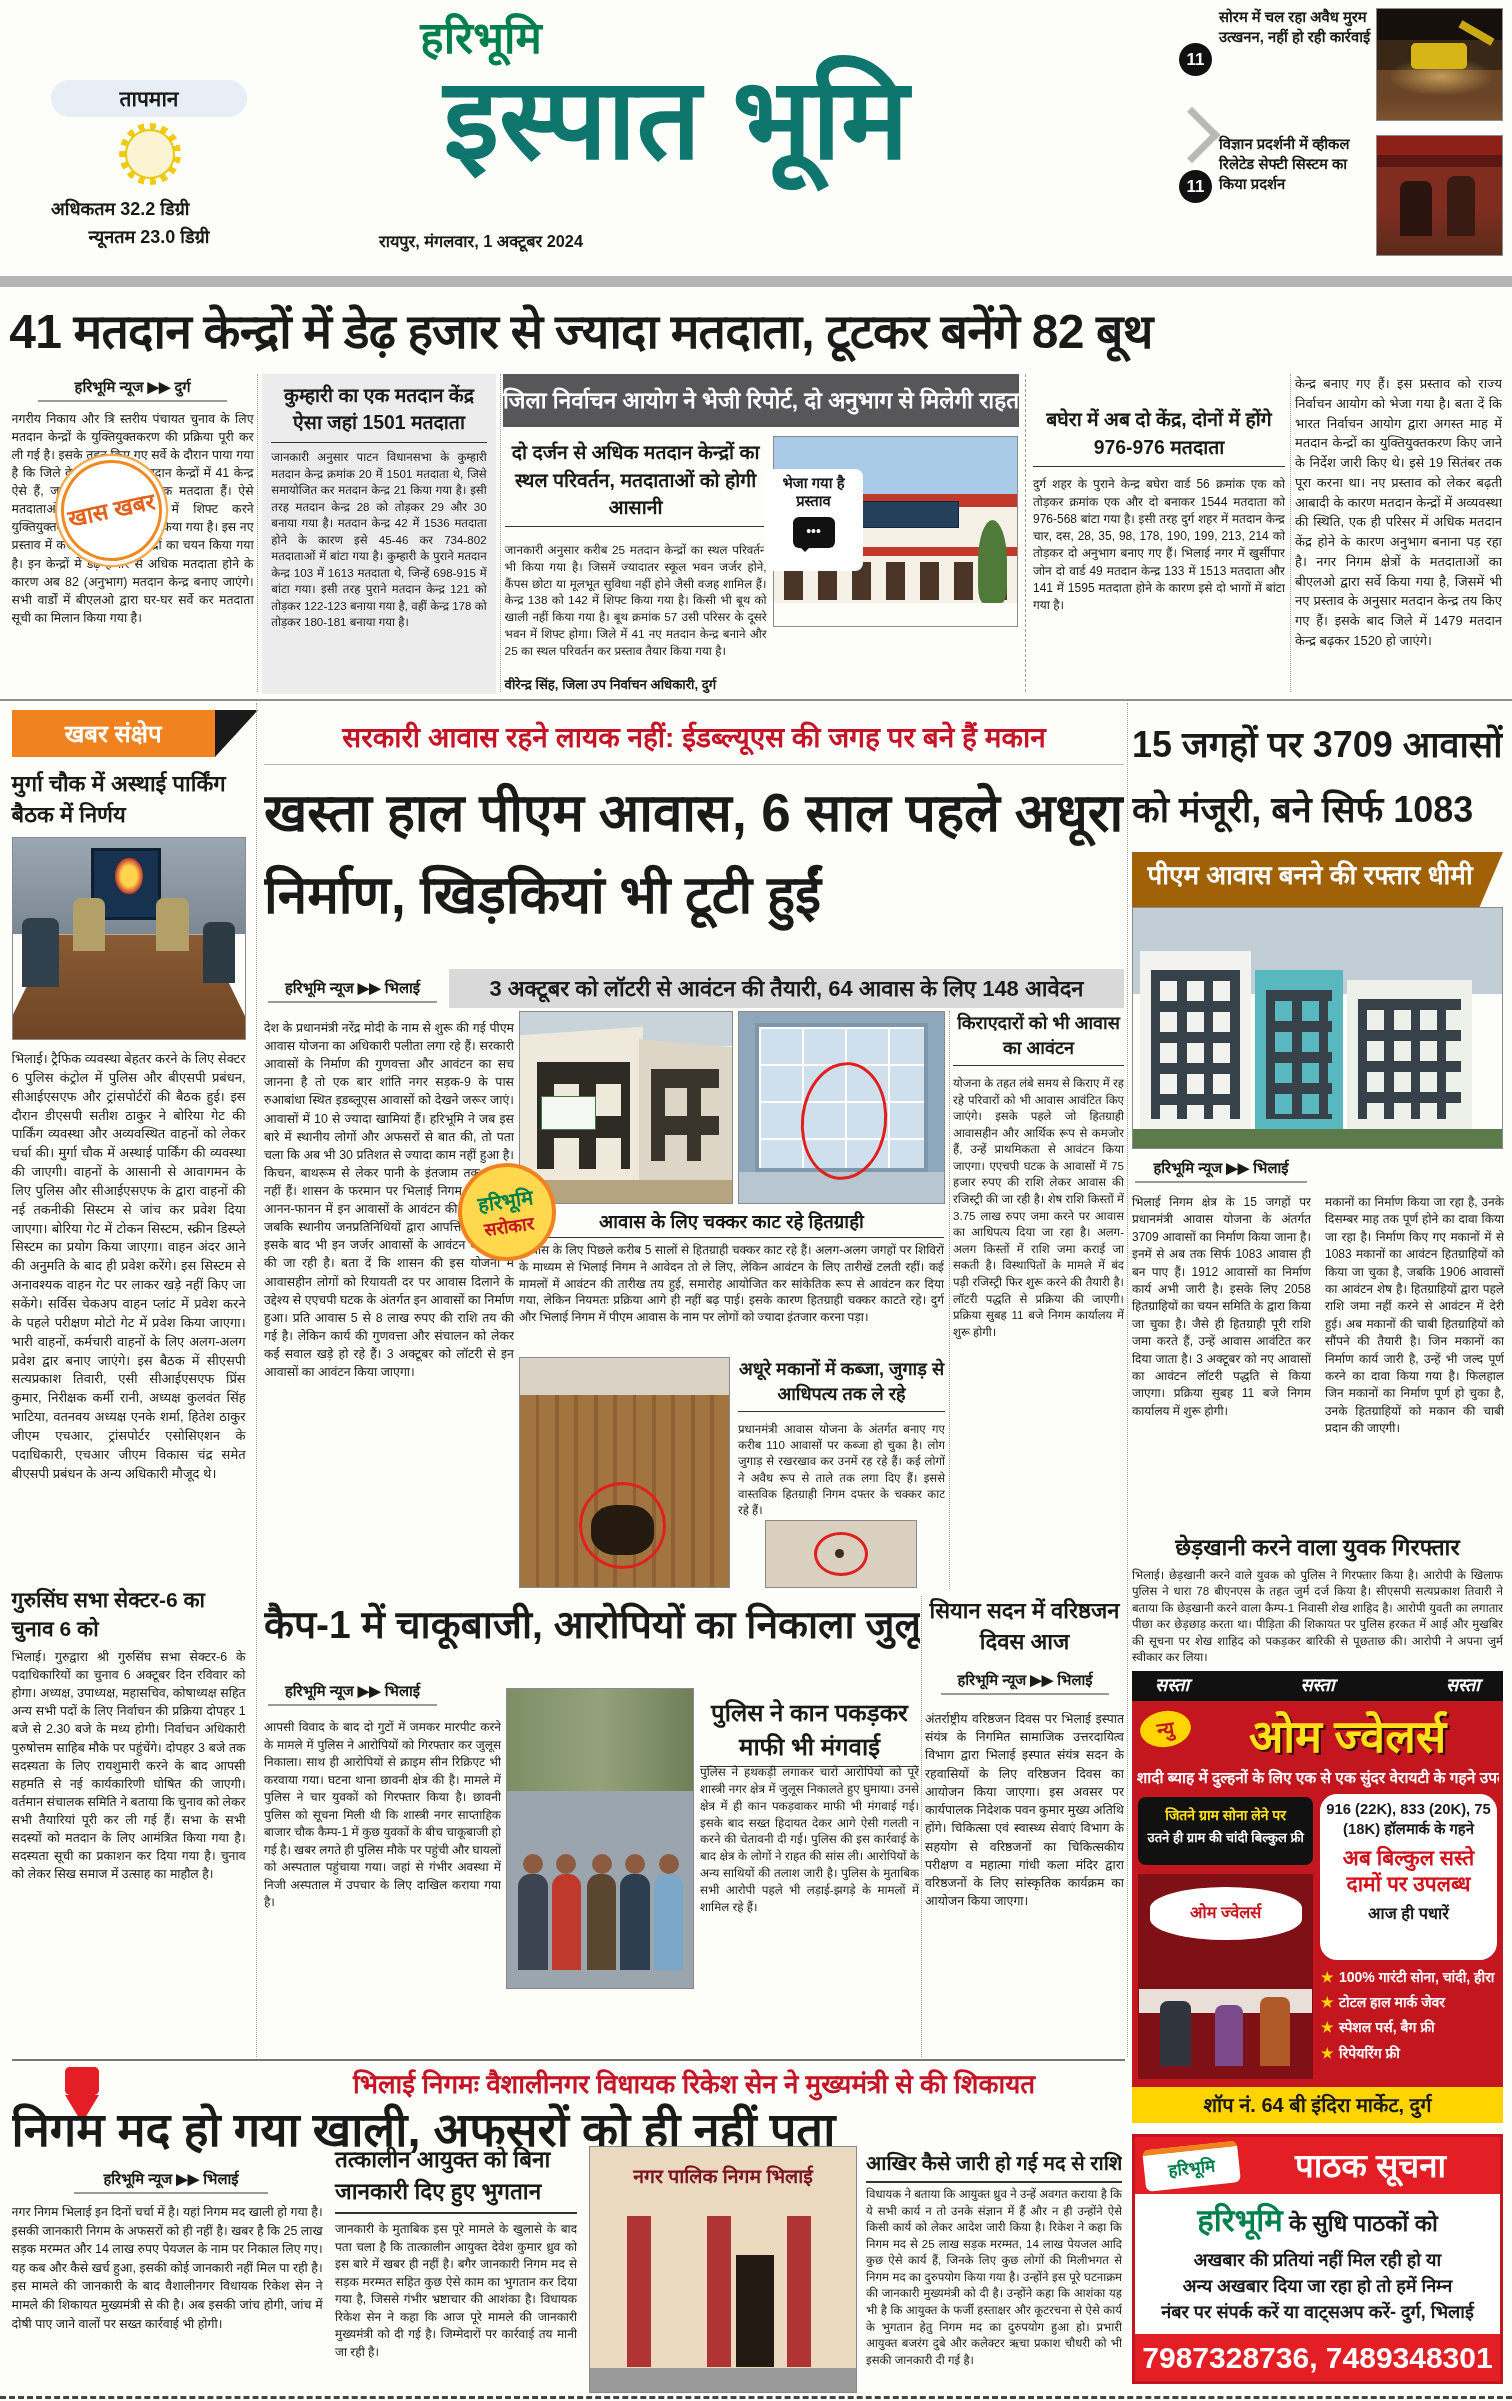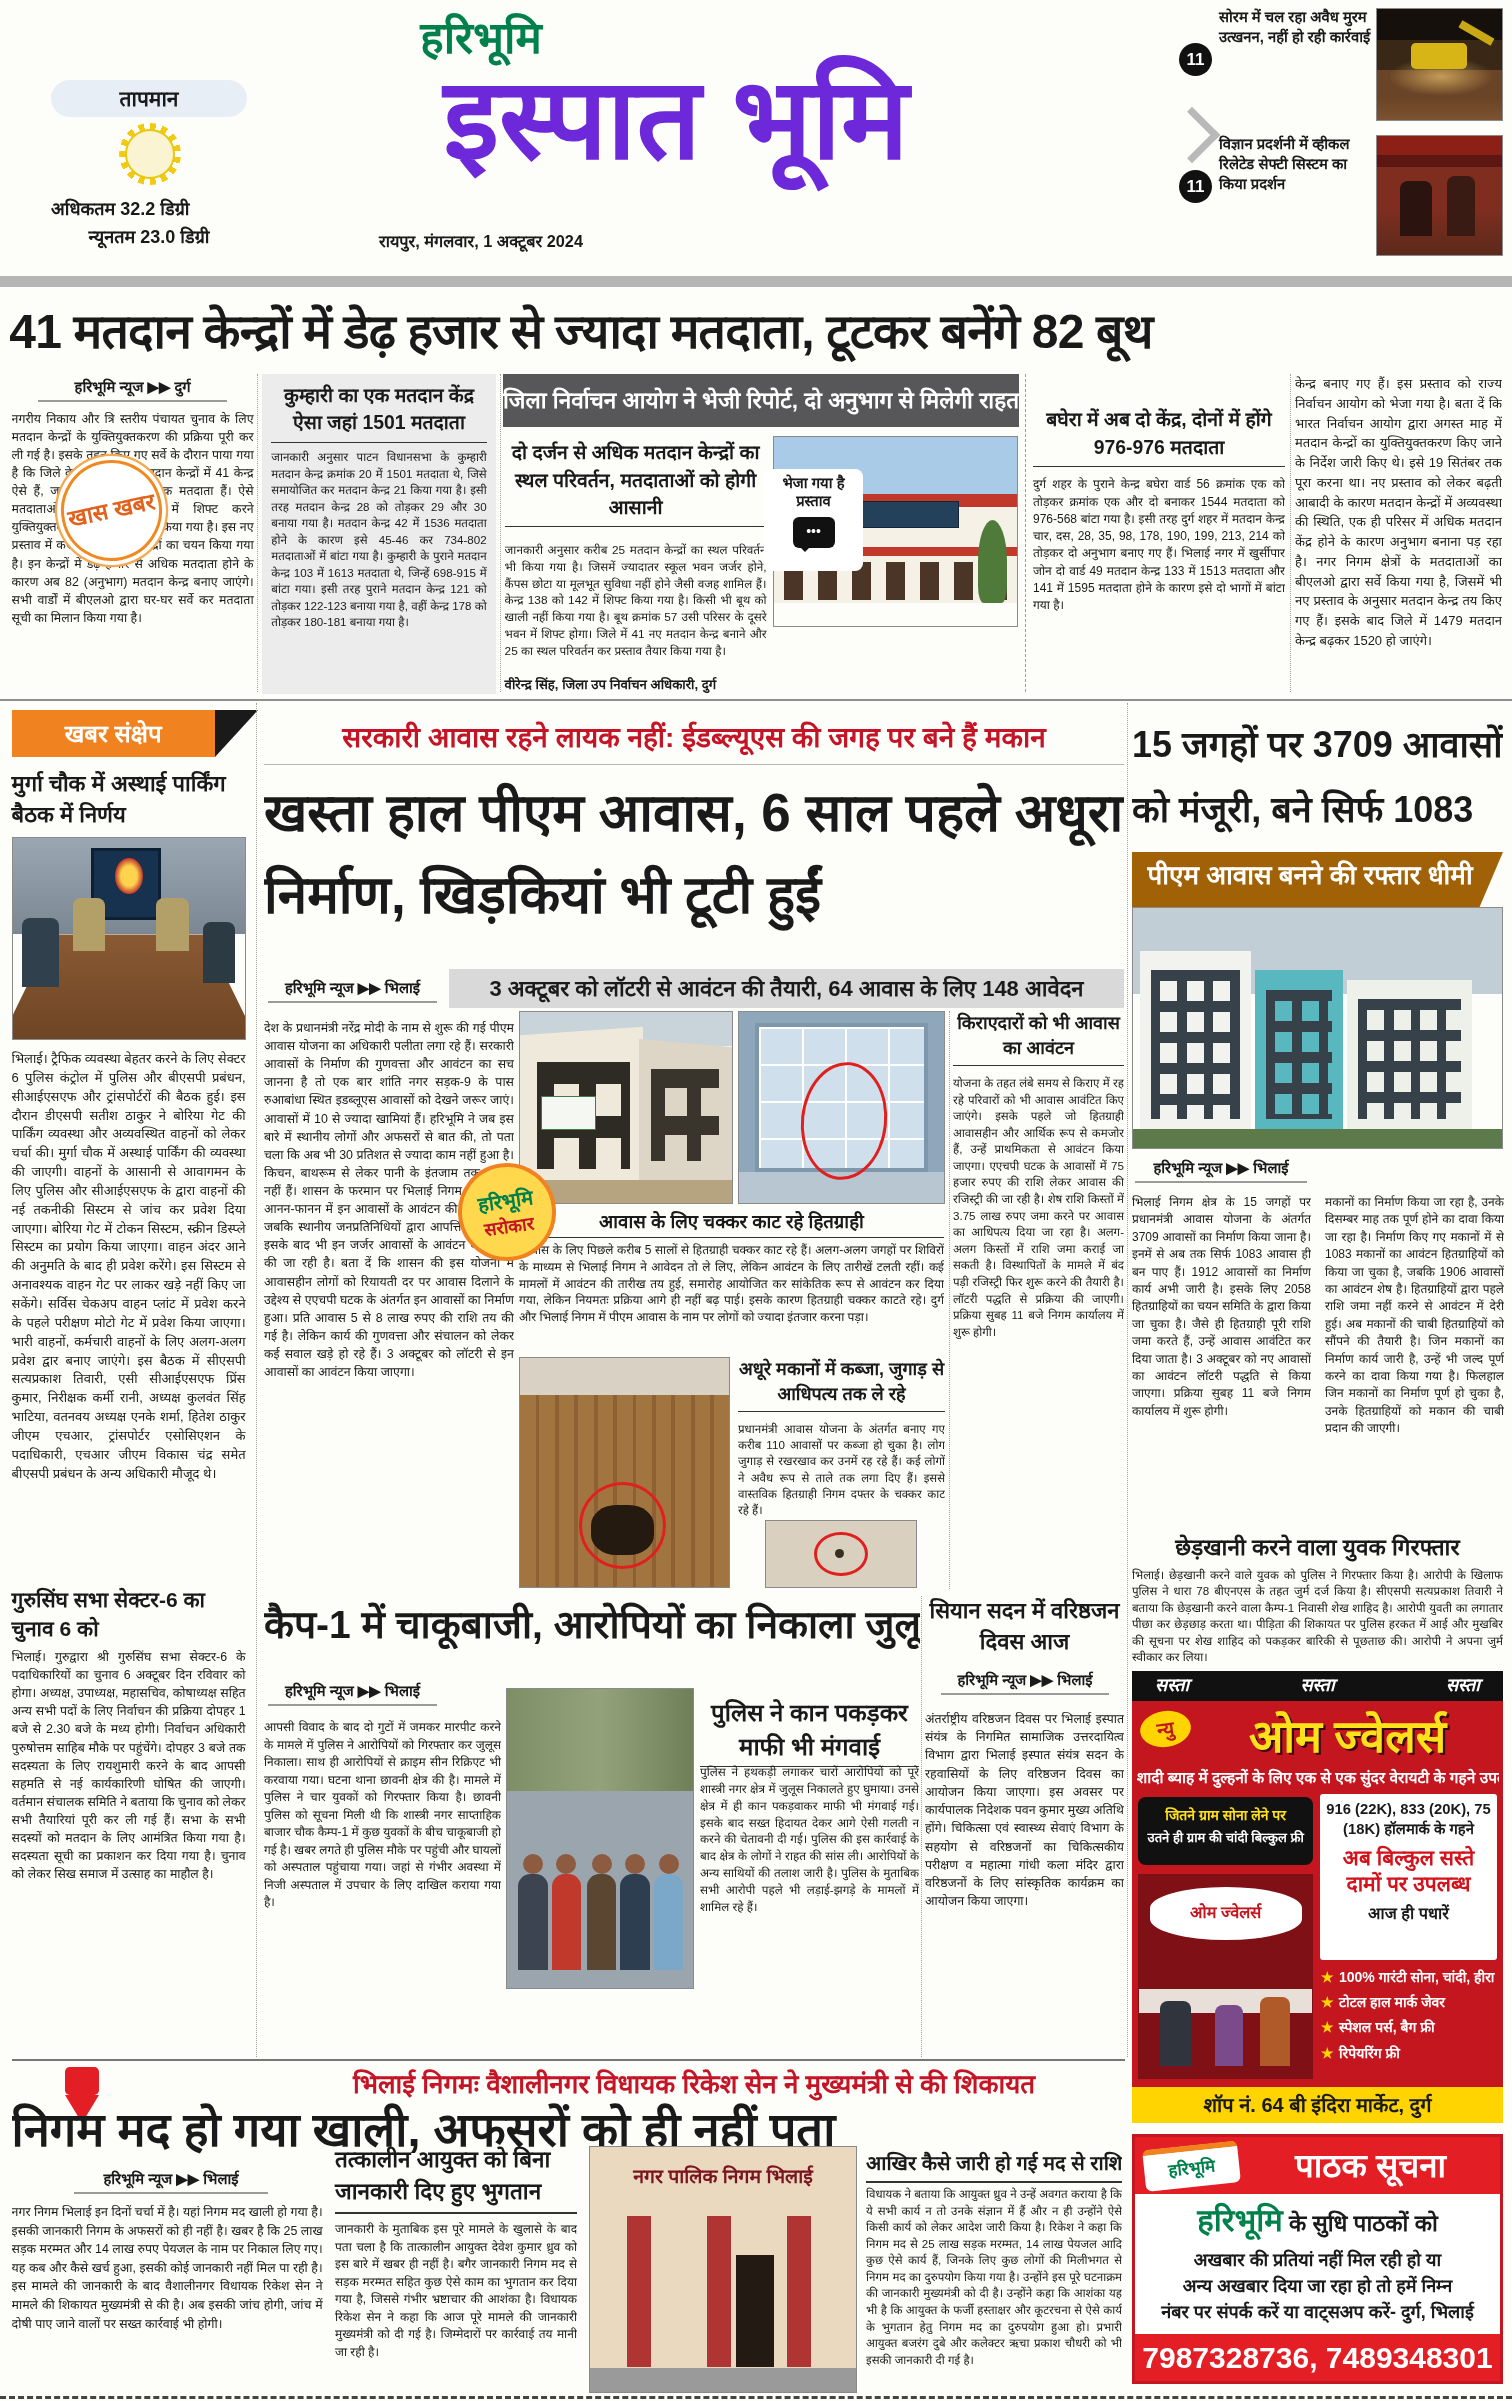--- a/index.html
+++ b/index.html
@@ -11,21 +11,21 @@
 .vl{position:absolute;border-left:1.6px dotted #9f9f9f}
 .ph{border:0.8px solid #8a8a8a;overflow:hidden;position:absolute}
 
 #wx{left:51px;top:80px;width:203px;height:167px}
 #wx-badge{left:0;top:0;width:196px;height:37px;background:#e7eef5;border-radius:18.6px;font-size:21px;font-weight:700;text-align:center;line-height:37px}
 #wx-sun{left:68px;top:43px;width:62px;height:62px;border-radius:50%;background:repeating-conic-gradient(#f2ca13 0deg 12deg,#fdfdfa 12deg 24deg)}
 #wx-sun-core{left:6.2px;top:6.2px;width:50px;height:50px;border-radius:50%;background:#faf4d3;border:2.3px solid #e8c90f}
 #wx-max{left:0;top:116px;width:196px;font-size:18px;font-weight:700;}
 #wx-min{left:0;top:144px;width:196px;font-size:18px;font-weight:700;text-align:center}
 #brand{left:349px;top:6.2px;width:264px;font-size:44px;font-weight:800;color:#00804b;text-align:center;white-space:nowrap}
-#mast{left:307px;top:43px;width:738px;font-size:113px;font-weight:800;color:#6d28d9;text-align:center;white-space:nowrap;line-height:1.35;overflow:hidden}
+#mast{left:307px;top:43px;width:738px;font-size:113px;font-weight:800;color:#0f766e;text-align:center;white-space:nowrap;line-height:1.35;overflow:hidden}
 #dateline{left:349px;top:230px;width:264px;font-size:16.3px;font-weight:700;text-align:center;white-space:nowrap}
 #briefs{left:1179px;top:6.2px;width:325px;height:258px}
 .brief{position:absolute;left:0;width:325px}
 #brief1{top:0;height:118px}
 #brief2{top:127px;height:129px}
 .bbadge{position:absolute;left:0;top:37px;width:33px;height:33px;background:#111;color:#fff;border-radius:50%;font-size:17px;font-weight:700;text-align:center;line-height:33px}
 .btext{position:absolute;left:40px;top:1.6px;width:154px;font-size:14.8px;font-weight:700;line-height:1.35}
 .bphoto{position:absolute;left:197px;top:1.6px;width:127px;height:113px;border:0.8px solid #8a8a8a;overflow:hidden}
 #brief2 .bphoto{height:121px}
 #chev{left:1172px;top:115px;width:40px;height:40px;border-right:7.8px solid #b9b9b9;border-bottom:7.8px solid #b9b9b9;transform:rotate(-45deg)}
@@ -176,21 +176,21 @@
 #chb{left:1132px;top:1567px;width:371px;height:99px;font-size:11.6px;line-height:1.42;overflow:hidden}
 
 #om{left:1132px;top:1671px;width:371px;height:452px;overflow:hidden;background:#c4161f}
 #om-top{position:absolute;left:0;top:0;width:371px;height:29.5px;background:#111;display:flex;justify-content:space-between;padding:0 23px;color:#fff;font-size:18px;font-weight:800;line-height:29.5px;font-style:italic}
 #om-badge{left:7.8px;top:40px;width:51px;height:36px;background:#ffd400;border-radius:50%;color:#c4161f;font-size:19.4px;font-weight:800;text-align:center;line-height:36px;transform:rotate(-8deg)}
 #om-title{left:64px;top:33px;width:303px;color:#ffe11b;font-size:45px;font-weight:800;text-align:center;text-shadow:2.3px 2.3px 0 #3a0a0a;white-space:nowrap;overflow:hidden}
 #om-tag{left:4.7px;top:95px;width:362px;color:#fff;font-size:15.5px;font-weight:700;text-align:center;white-space:nowrap;overflow:hidden}
 #om-offer{left:6.2px;top:126px;width:175px;height:68px;background:#111;border-radius:7.8px;text-align:center;padding-top:7.8px}
 #om-offer1{color:#ffe11b;font-size:14px;font-weight:800}
 #om-offer2{color:#fff;font-size:13px;font-weight:700;margin-top:4.7px}
-#om-white{left:188px;top:123px;width:177px;height:166px;background:#fff;border-radius:3px;text-align:center;padding:6.2px 4.7px}
+#om-white{left:188px;top:123px;width:177px;height:166px;background:#fff;border-radius:17px;text-align:center;padding:6.2px 4.7px}
 #om-karat{font-size:14.8px;font-weight:800;line-height:1.35}
 #om-price{color:#d3121b;font-size:21px;font-weight:800;line-height:1.25;margin-top:4.7px}
 #om-visit{font-size:16.3px;font-weight:800;margin-top:4.7px}
 #om-store{left:6.2px;top:203px;width:175px;height:205px;border:1.6px solid #7e1016;background:#7e1016;overflow:hidden}
 .om-sign{left:6%;top:6%;width:88%;height:26%;background:#fff;border-radius:50%/40%;color:#c4161f;font-size:16.3px;font-weight:800;text-align:center;line-height:50px;white-space:nowrap;overflow:hidden}
 .om-counter{left:0;top:56%;width:100%;height:12%;background:#e8e0d8}
 .om-f1{left:12%;top:62%;width:18%;height:32%;background:#30343c;border-radius:7.8px 7.8px 0 0}
 .om-f2{left:44%;top:64%;width:16%;height:30%;background:#7a4a8a;border-radius:7.8px 7.8px 0 0}
 .om-f3{left:70%;top:60%;width:17%;height:34%;background:#b05a2a;border-radius:7.8px 7.8px 0 0}
 #om-bullets{left:189px;top:297px;width:179px}

